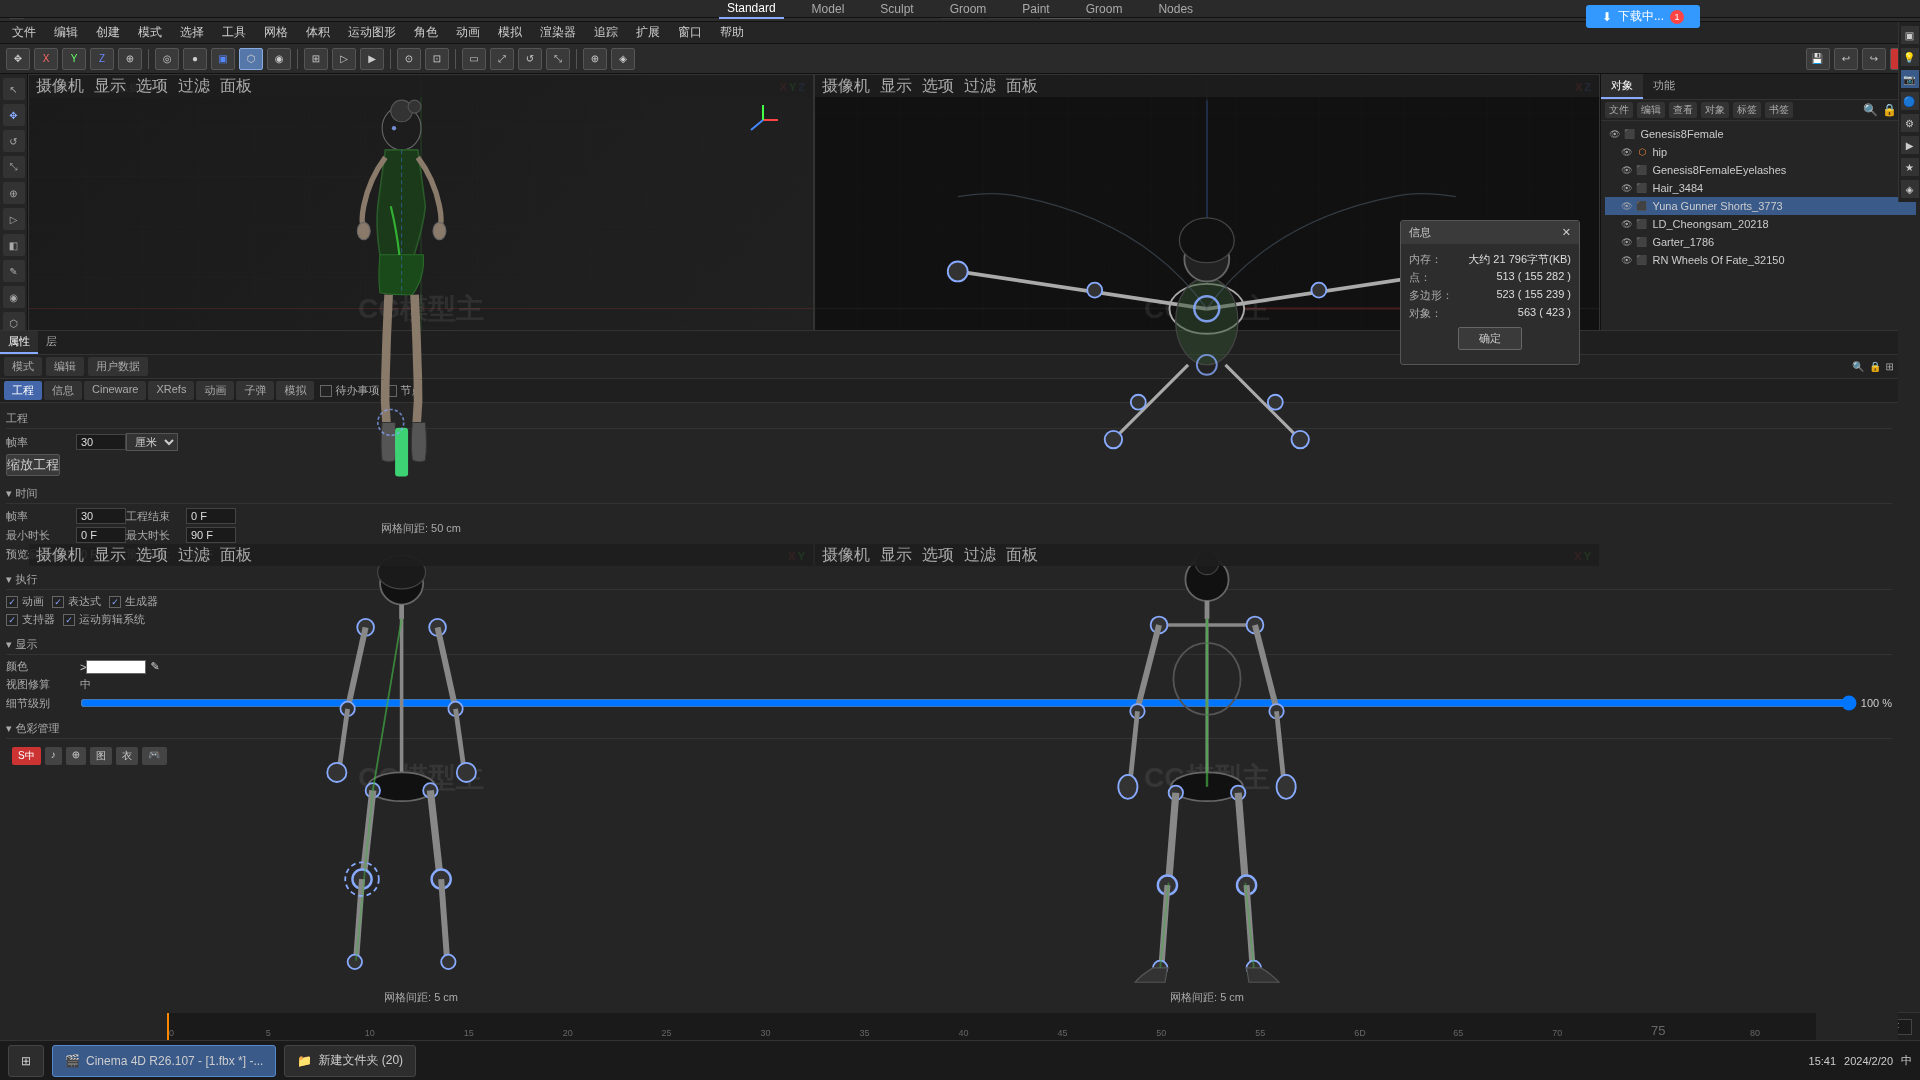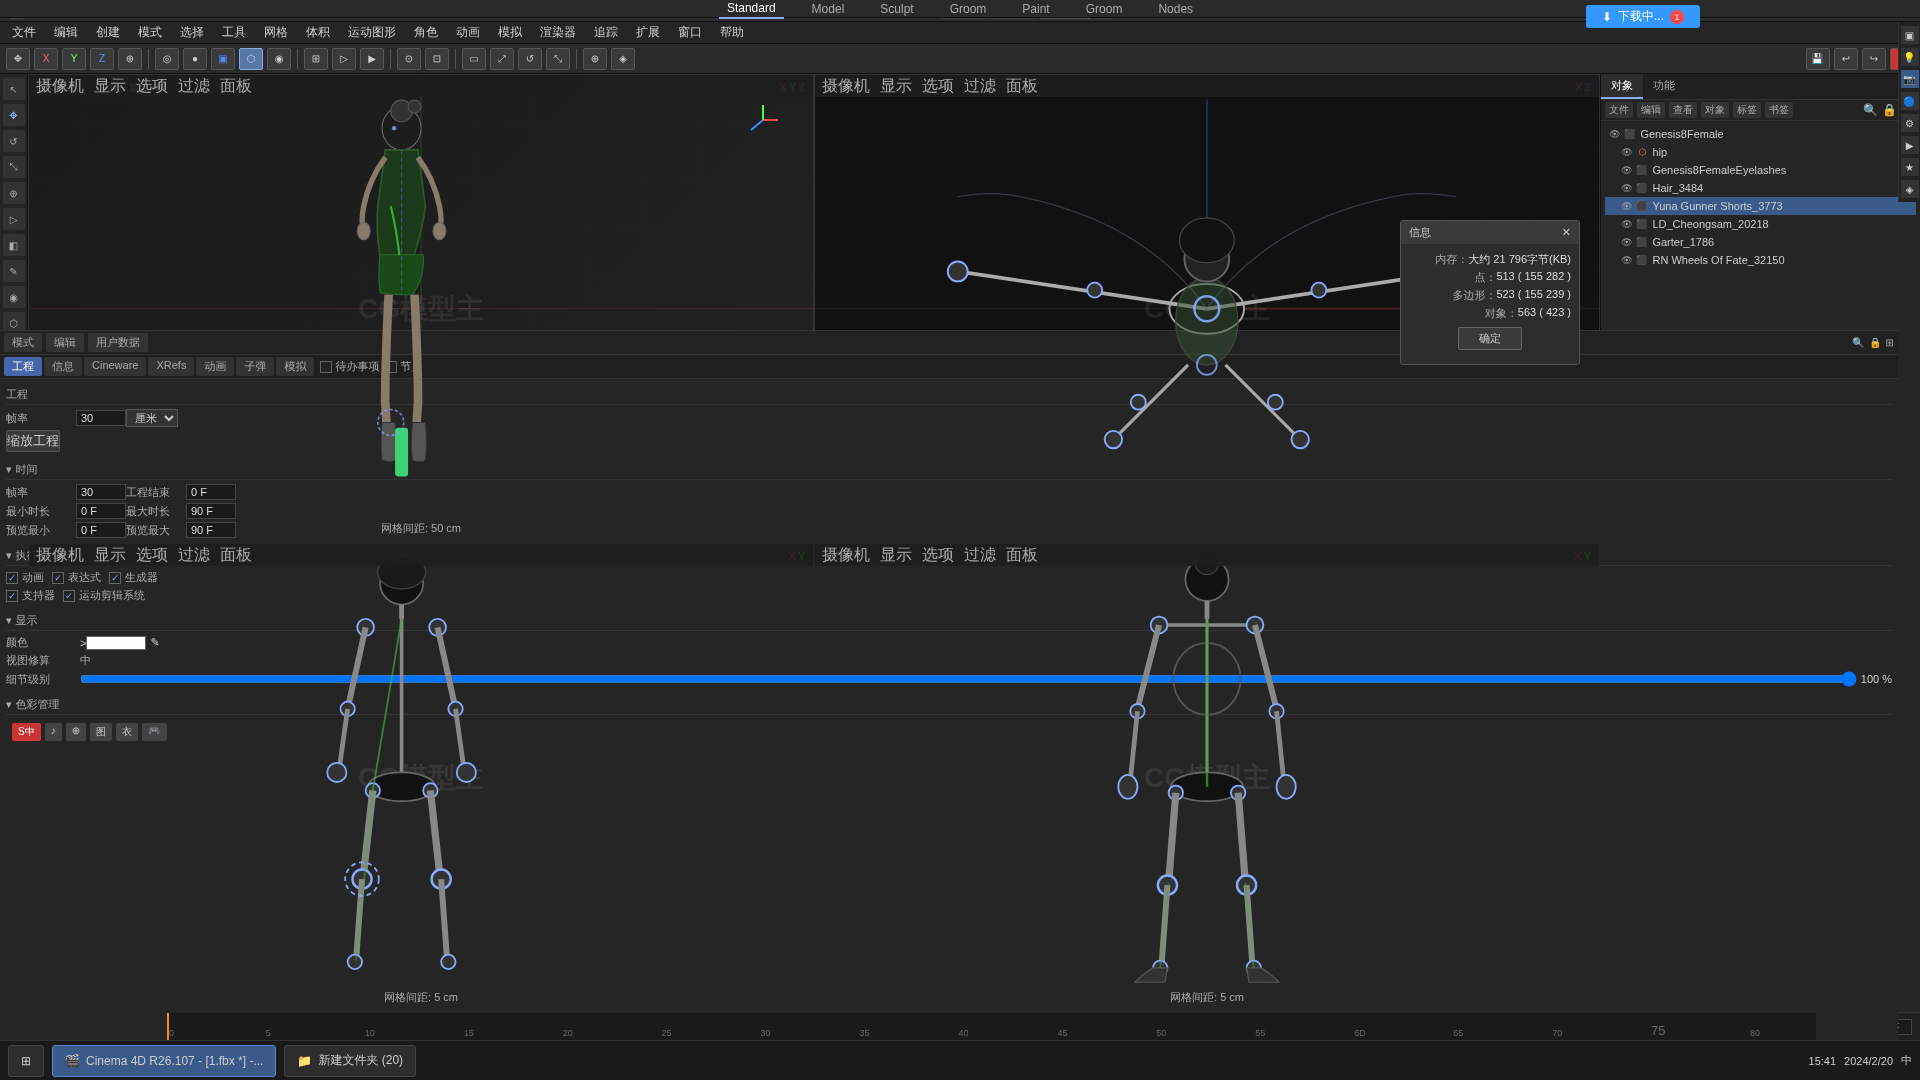--- a/index.html
+++ b/index.html
@@ -63,21 +63,21 @@
     .tree-item { display: flex; align-items: center; padding: 2px 4px; cursor: pointer; font-size: 11px; }
     .tree-item.selected { background: #3a5a8a; }
     .tree-indent { display: inline-block; width: 12px; }
     .tree-icon { width: 14px; height: 14px; display: inline-flex; align-items: center; justify-content: center; margin-right: 3px; font-size: 9px; }
     .tree-eye { color: #aaa; margin-right: 3px; font-size: 9px; }
 
     
     #info-dialog { position: absolute; right: 340px; top: 220px; width: 180px; background: #2d2d2d; border: 1px solid #555; z-index: 100; border-radius: 3px; }
     #info-dialog-title { background: #3a3a3a; padding: 4px 8px; display: flex; justify-content: space-between; align-items: center; font-size: 11px; border-radius: 3px 3px 0 0; }
     #info-dialog-content { padding: 8px; font-size: 11px; }
-    .info-row { display: flex; justify-content: flex-end; margin-bottom: 3px; }
+    .info-row { display: flex; justify-content: space-between; margin-bottom: 3px; }
     .info-label { color: #aaa; }
     .info-value { color: #ddd; }
     #info-ok-btn { display: block; margin: 6px auto; padding: 3px 20px; background: #3a3a3a; border: 1px solid #666; color: #ccc; cursor: pointer; border-radius: 2px; font-size: 11px; }
 
     
     #right-bottom { flex: 1; display: flex; flex-direction: column; overflow: hidden; }
     #rb-tabs { display: flex; background: #1f1f1f; border-bottom: 1px solid #333; }
     .rb-tab { padding: 3px 8px; font-size: 11px; color: #aaa; cursor: pointer; }
     .rb-tab.active { background: #2d2d2d; color: #fff; border-bottom: 2px solid #88aaff; }
 
@@ -641,20 +641,24 @@
       <div style="width:18px;height:18px;background:#333;display:flex;align-items:center;justify-content:center;font-size:10px;cursor:pointer;">💡</div>
       <div style="width:18px;height:18px;background:#3a5a8a;display:flex;align-items:center;justify-content:center;font-size:10px;cursor:pointer;">📷</div>
       <div style="width:18px;height:18px;background:#333;display:flex;align-items:center;justify-content:center;font-size:10px;cursor:pointer;">🔵</div>
       <div style="width:18px;height:18px;background:#333;display:flex;align-items:center;justify-content:center;font-size:10px;cursor:pointer;">⚙</div>
       <div style="width:18px;height:18px;background:#333;display:flex;align-items:center;justify-content:center;font-size:10px;cursor:pointer;">▶</div>
       <div style="width:18px;height:18px;background:#333;display:flex;align-items:center;justify-content:center;font-size:10px;cursor:pointer;">★</div>
       <div style="width:18px;height:18px;background:#333;display:flex;align-items:center;justify-content:center;font-size:10px;cursor:pointer;">◈</div>
     </div>
 
     <div id="right-bottom" style="position:absolute;bottom:28px;left:0;right:22px;top:330px;background:#252525;border-top:1px solid #333;overflow:hidden;display:flex;flex-direction:column;">
+      <div id="rb-tabs">
+        <span class="rb-tab active">属性</span>
+        <span class="rb-tab">层</span>
+      </div>
 
       <div id="rb-sub-tabs">
         <span class="rb-stab">模式</span>
         <span class="rb-stab">编辑</span>
         <span class="rb-stab">用户数据</span>
         <div style="margin-left:auto;display:flex;gap:4px;align-items:center;">
           <span style="cursor:pointer;color:#aaa;font-size:10px;">🔍</span>
           <span style="cursor:pointer;color:#aaa;font-size:10px;">🔒</span>
           <span style="cursor:pointer;color:#aaa;font-size:10px;">⊞</span>
         </div>

